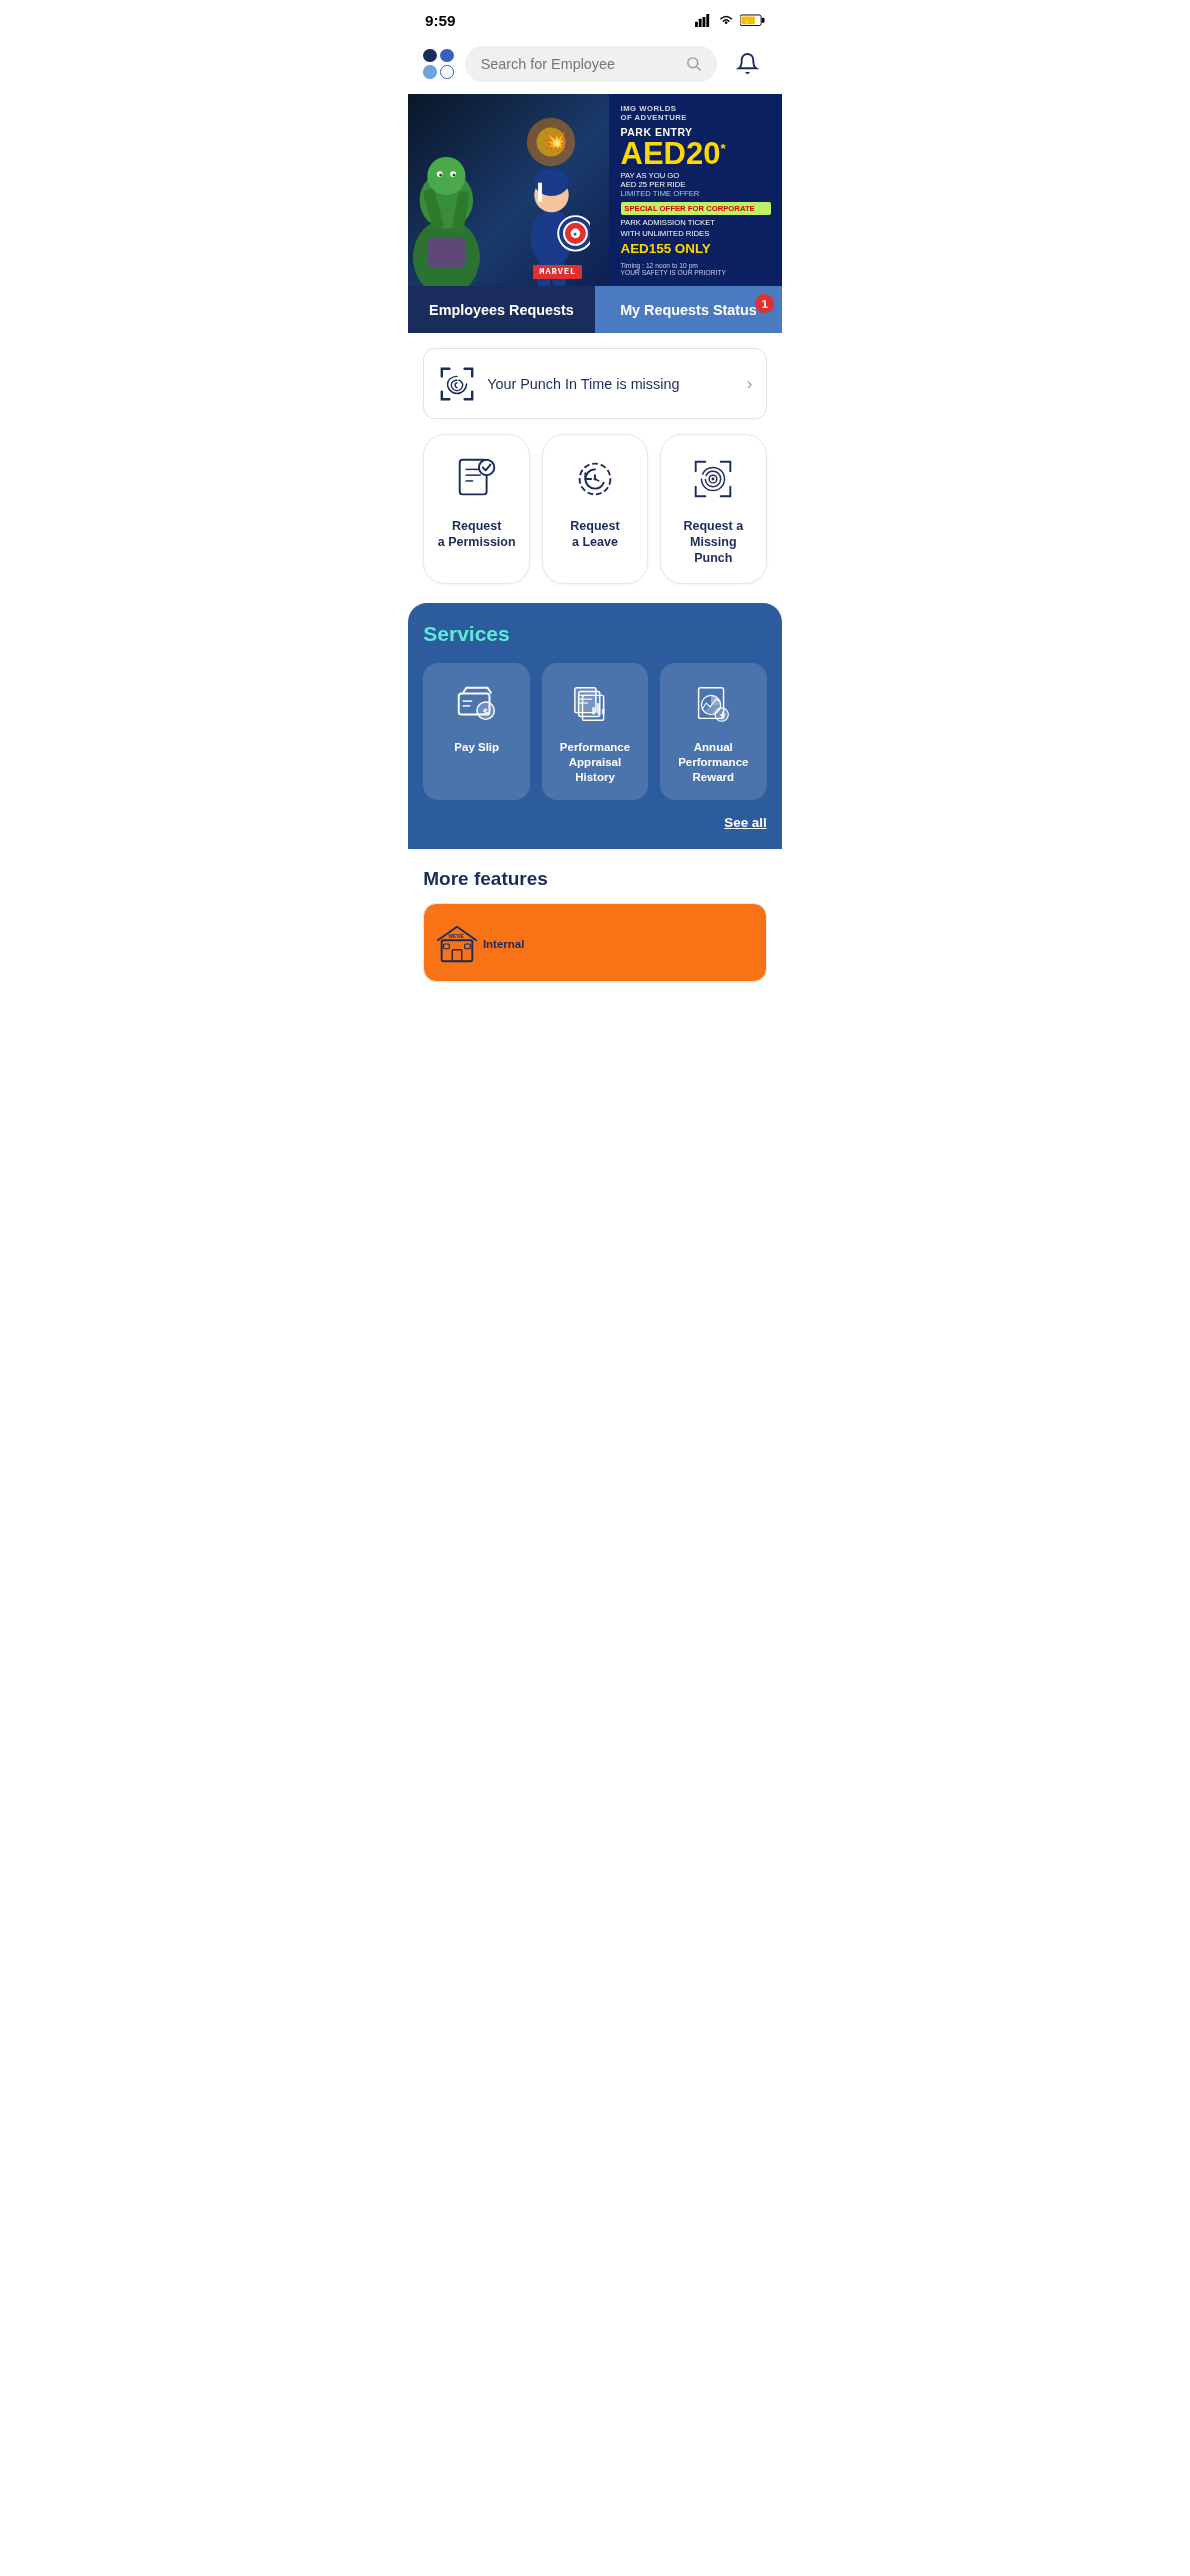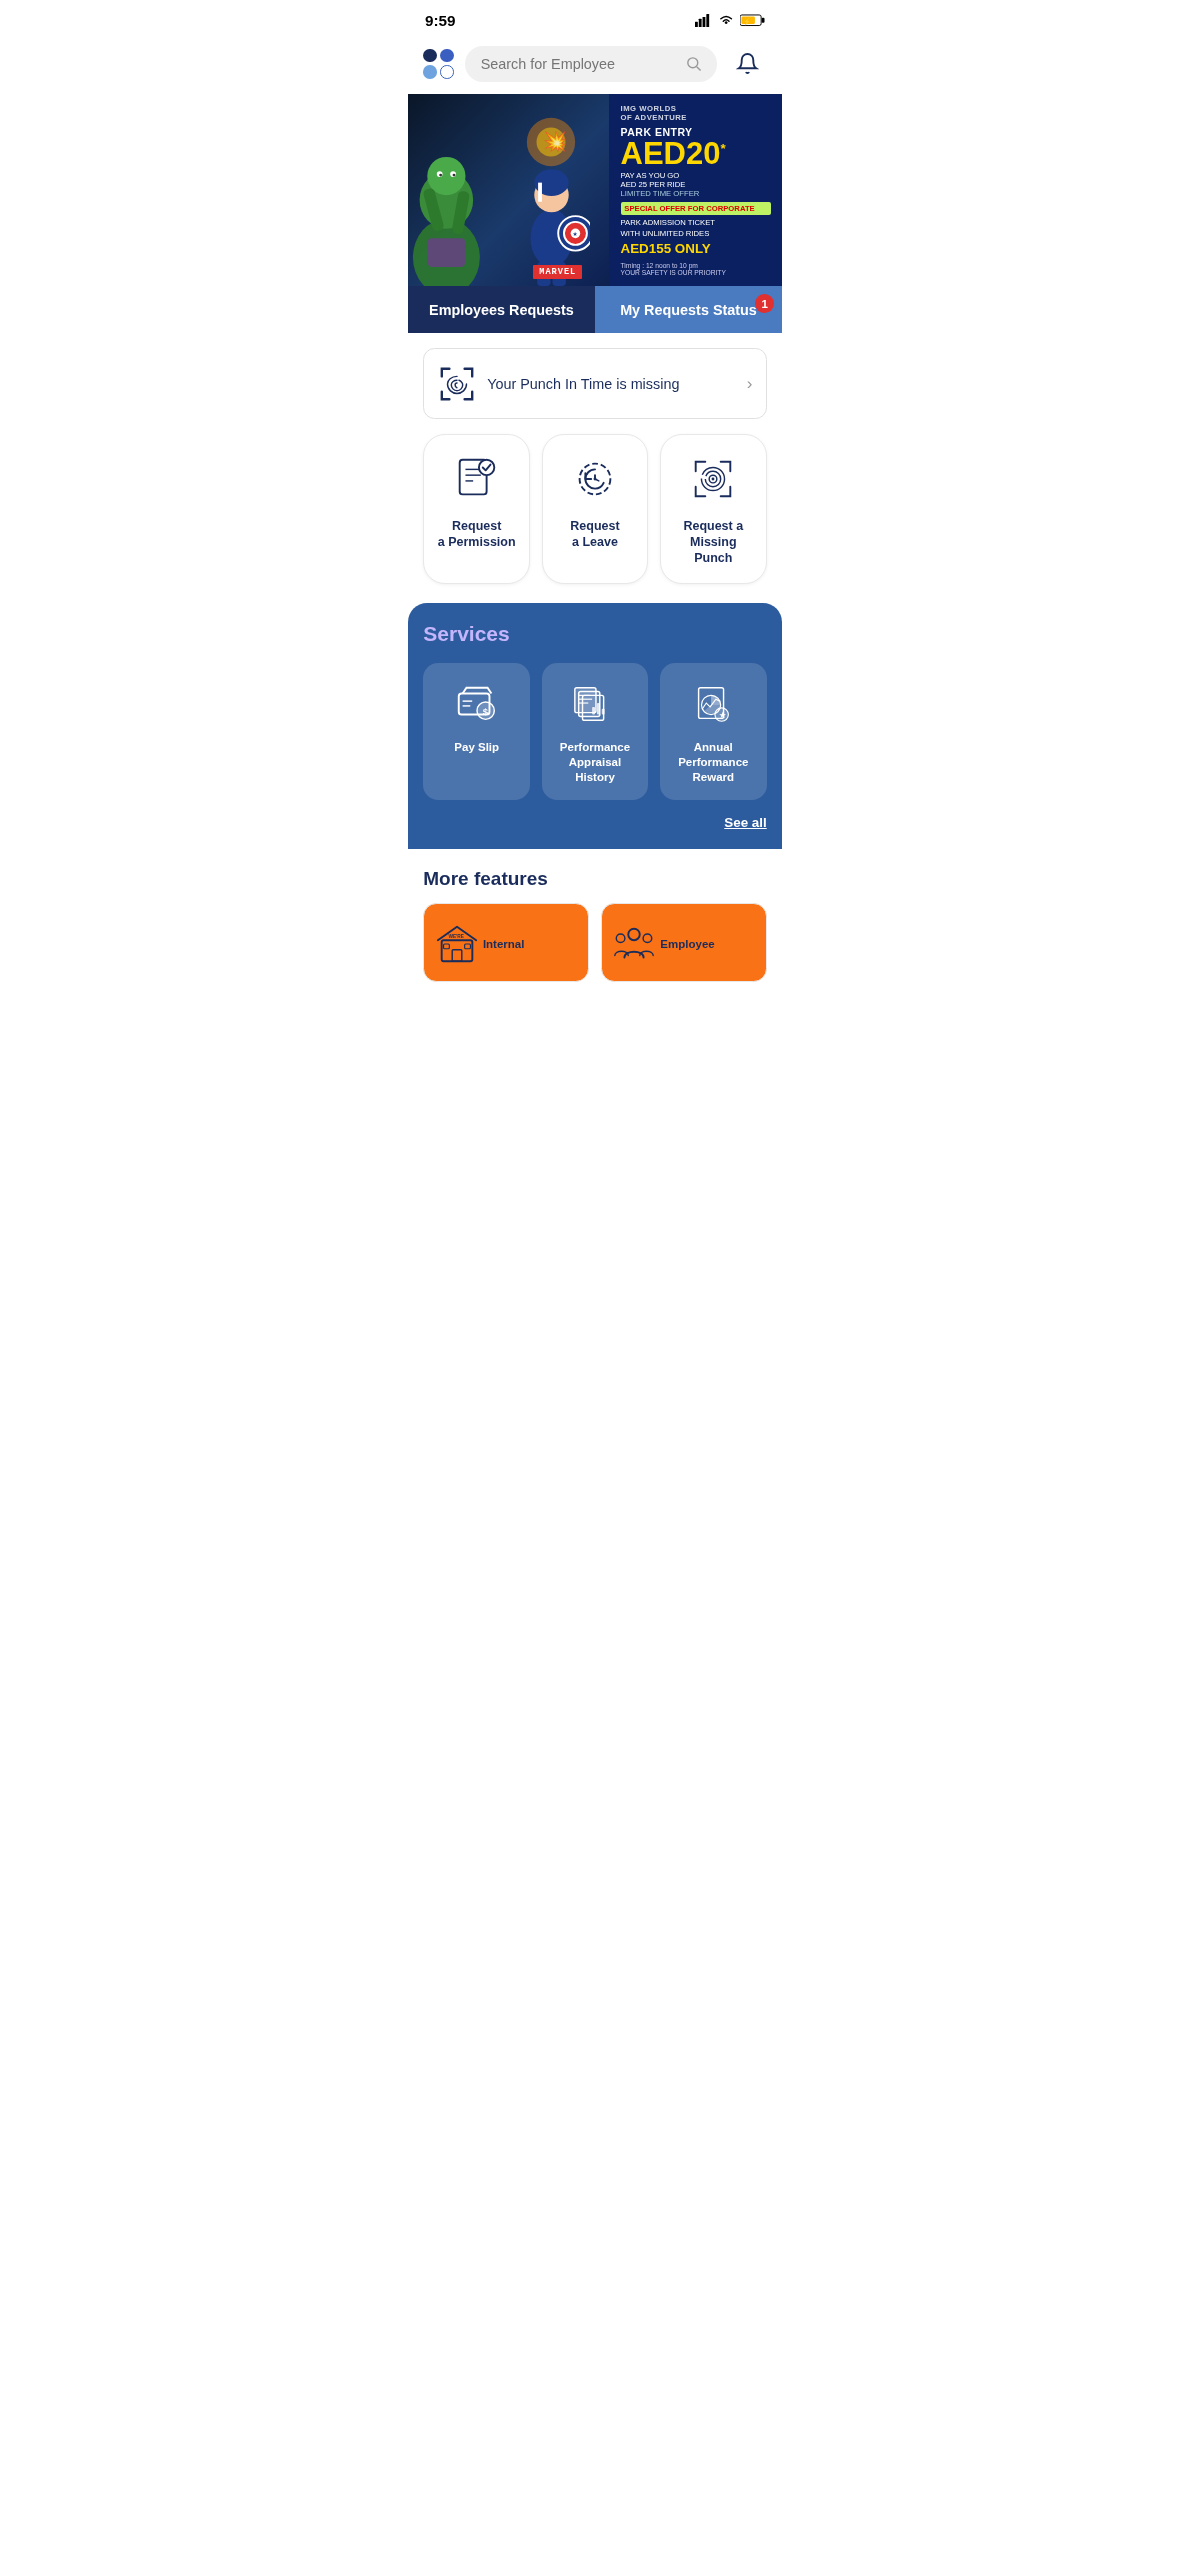--- a/index.html
+++ b/index.html
@@ -283,21 +283,21 @@
     
     .services-section {
       background: #2d5c9e;
       border-radius: 19px 19px 0 0;
       padding: 19px 15.3px;
       margin-top: 3.8px;
     }
     .services-title {
       font-size: 21px;
       font-weight: 700;
-      color: #c4b5fd;
+      color: #5eead4;
       margin-bottom: 17px;
     }
     .services-cards {
       display: flex;
       gap: 11.5px;
     }
     .service-card {
       flex: 1;
       background: rgba(255,255,255,0.15);
       border-radius: 15.3px;
@@ -662,30 +662,16 @@
 
           <rect x="10" y="24" width="6" height="5" rx="1" stroke="#1a2c5b" stroke-width="1.2" fill="none"></rect>
           <rect x="32" y="24" width="6" height="5" rx="1" stroke="#1a2c5b" stroke-width="1.2" fill="none"></rect>
 
           <text x="15" y="18" font-size="5" fill="#1a2c5b" font-weight="bold">WE'RE</text>
         </svg>
       </div>
       <span class="more-card-label">Internal</span>
     </div>
 
-    <div class="more-card">
-      <div class="more-card-icon">
-        <svg width="46" height="46" viewBox="0 0 48 48" fill="none">
-
-          <circle cx="24" cy="14" r="6" stroke="#1a2c5b" stroke-width="2" fill="none"></circle>
-          <path d="M14 38 C14 30 34 30 34 38" stroke="#1a2c5b" stroke-width="2" fill="none" stroke-linecap="round"></path>
-          <circle cx="10" cy="18" r="4.5" stroke="#1a2c5b" stroke-width="1.5" fill="none"></circle>
-          <path d="M4 36 C4 30 18 30 18 36" stroke="#1a2c5b" stroke-width="1.5" fill="none" stroke-linecap="round"></path>
-          <circle cx="38" cy="18" r="4.5" stroke="#1a2c5b" stroke-width="1.5" fill="none"></circle>
-          <path d="M30 36 C30 30 44 30 44 36" stroke="#1a2c5b" stroke-width="1.5" fill="none" stroke-linecap="round"></path>
-        </svg>
-      </div>
-      <span class="more-card-label">Employee</span>
-    </div>
 
   </div>
 </div>
 
 
 </body></html>

